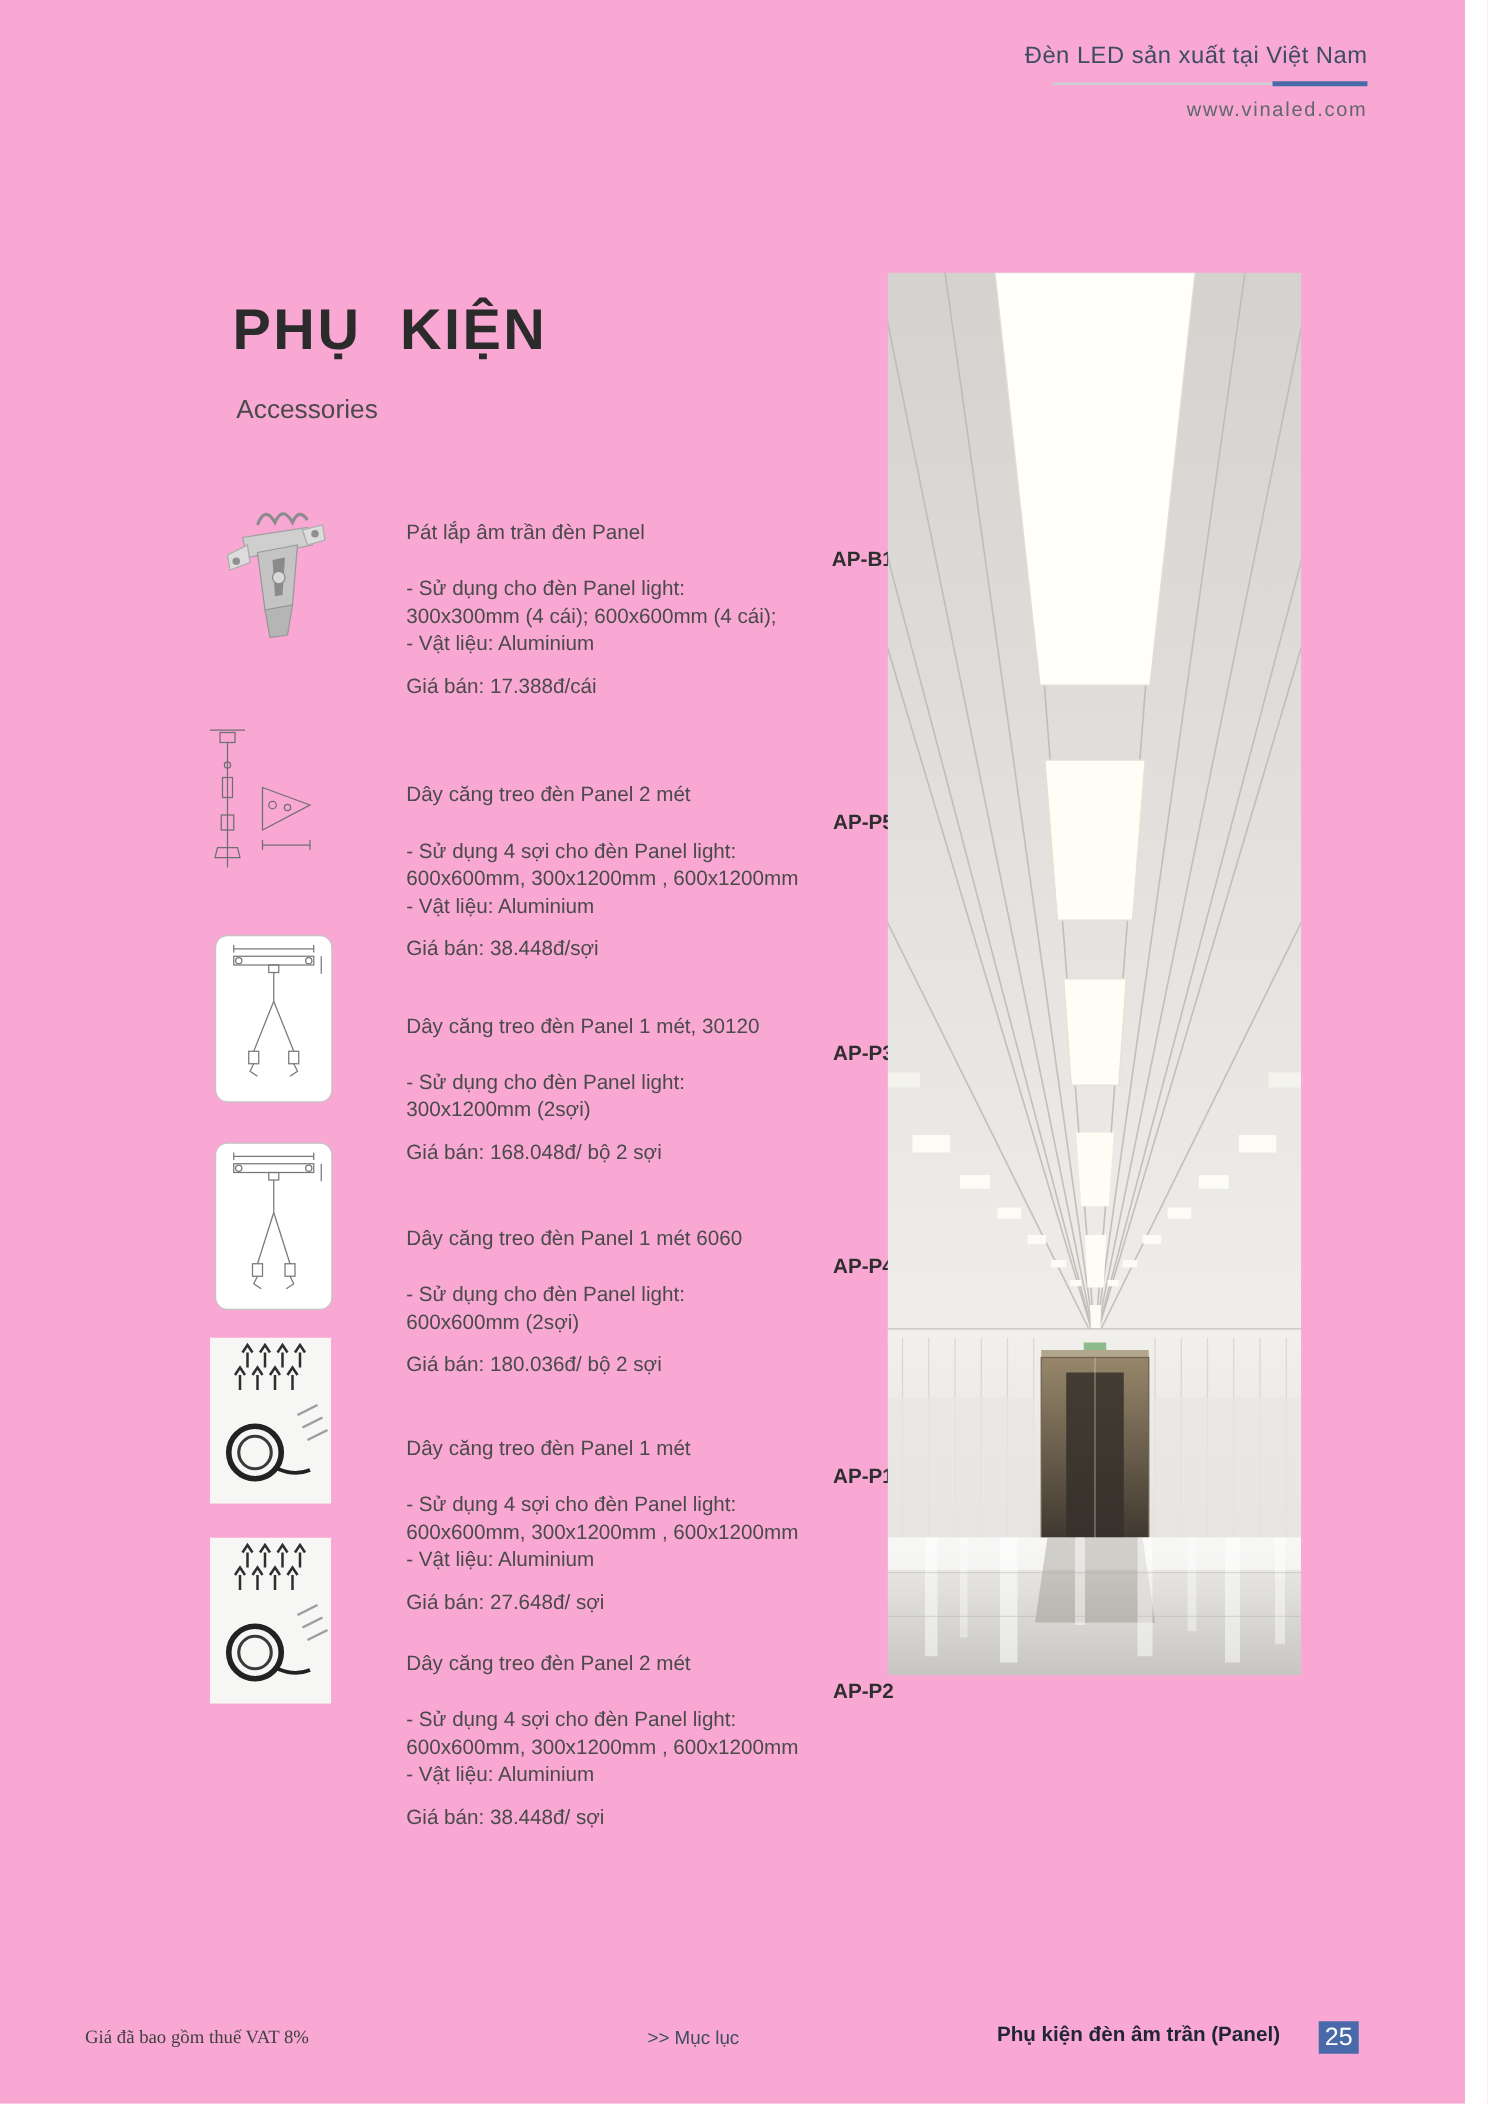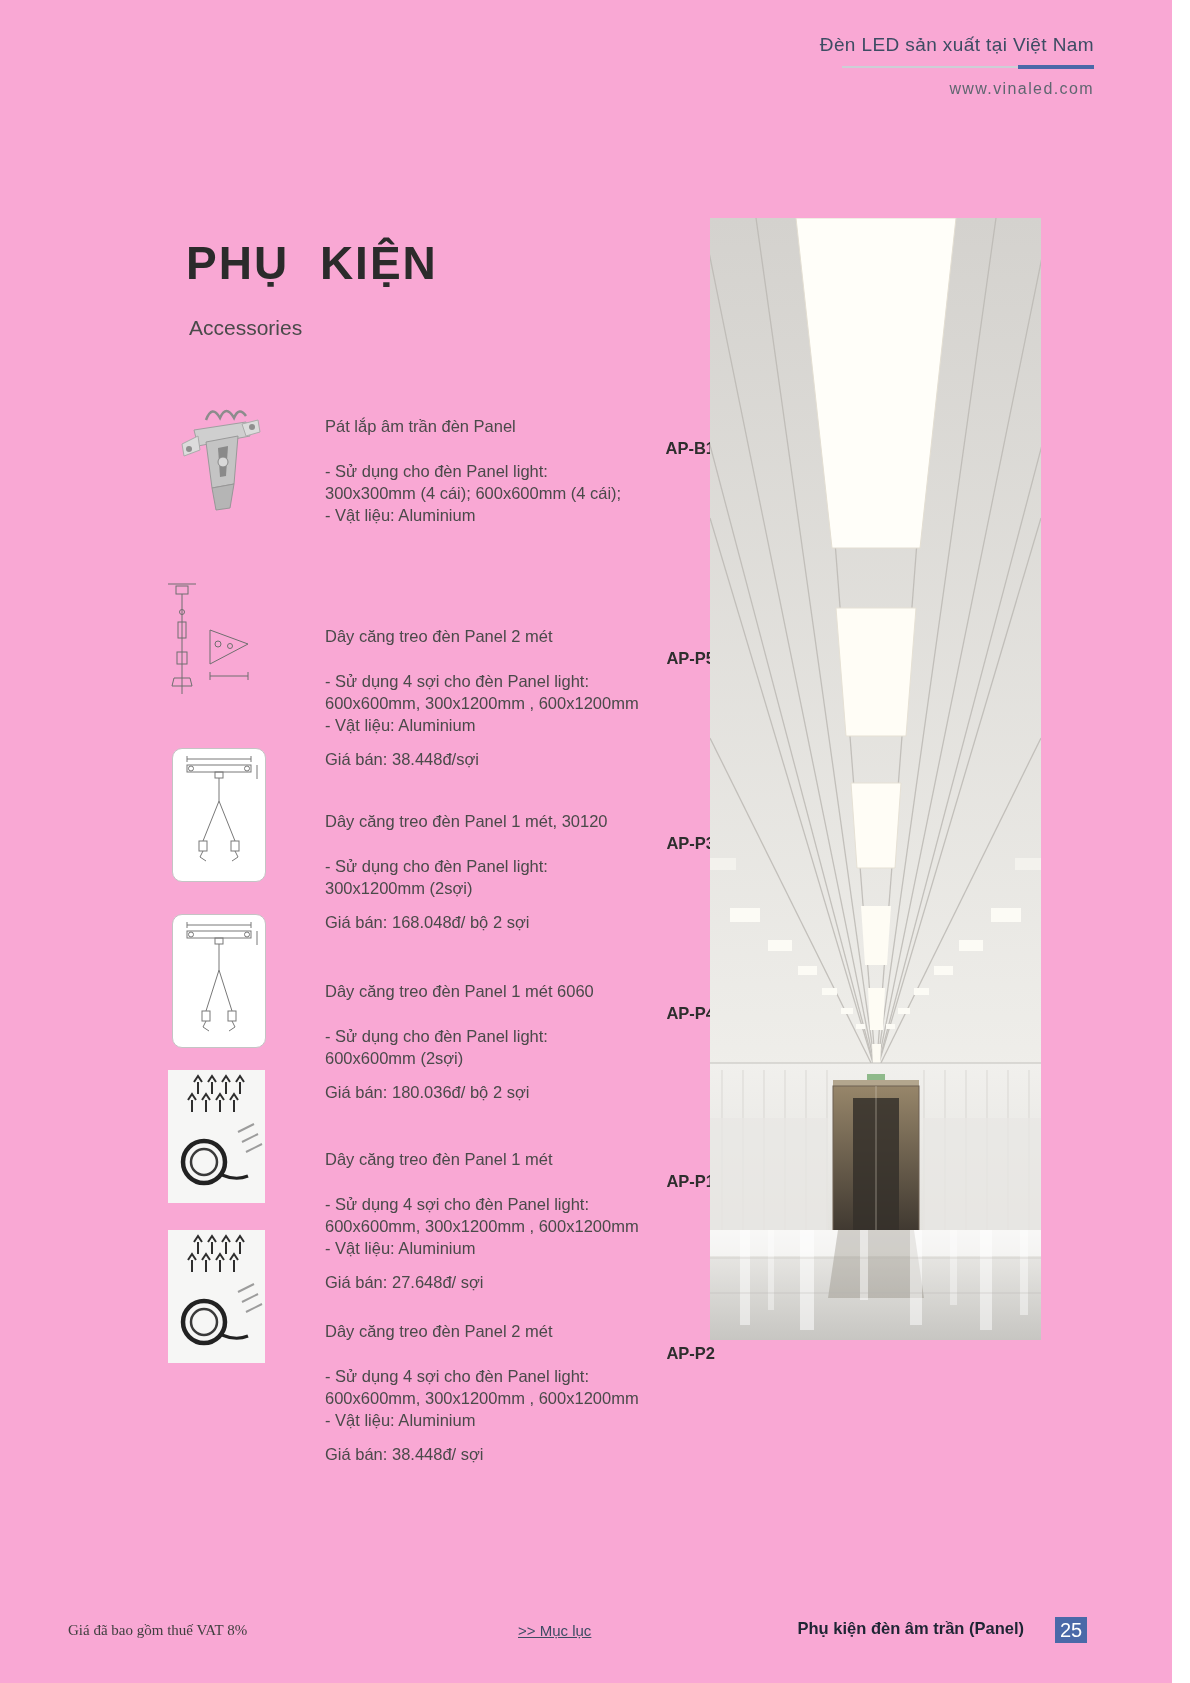--- a/index.html
+++ b/index.html
@@ -26,21 +26,21 @@
   .pimg{position:absolute;}
   .pimg svg{display:block;}
   .pimg-bordered{border:1px solid #c4c4c4;border-radius:10px;background:#fff;}
 
   
   .photo{position:absolute;left:710px;top:218px;width:331px;height:1122px;overflow:hidden;}
   .photo svg{display:block;}
 
   
   .ft-vat{position:absolute;left:68px;top:1622px;font-size:15px;color:#3f3f3f;font-family:Liberation Serif, serif;}
-  .ft-toc{position:absolute;left:518px;top:1622px;font-size:15px;color:#3d4c63;text-decoration:underline;cursor:pointer;}
+  .ft-toc{position:absolute;left:518px;top:1622px;font-size:15px;color:#3d4c63;cursor:pointer;}
   .ft-section{position:absolute;right:148px;top:1619px;font-size:16.5px;font-weight:bold;color:#1e2534;}
   .ft-page{position:absolute;left:1055px;top:1617px;width:32px;height:26px;background:#4a69a8;color:#fff;
            font-size:20px;display:flex;align-items:center;justify-content:center;}
 </style>
 </head>
 <body>
 
 <div class="page">
 
   <div class="hdr-tagline">Đèn LED sản xuất tại Việt Nam</div>
@@ -64,20 +64,21 @@
       <circle cx="47" cy="70" r="5" fill="#d9d9d9" stroke="#8a8a8a"></circle>
       <polygon points="36,96 58,92 54,116 40,118" fill="#b5b5b5" stroke="#979797"></polygon>
     </svg>
   </div>
   <div class="ptext" style="top:415px;">
     <div>Pát lắp âm trần đèn Panel</div>
     <div class="pcode">AP-B1</div>
     <div>- Sử dụng cho đèn Panel light:</div>
     <div>300x300mm (4 cái); 600x600mm (4 cái);</div>
     <div>- Vật liệu: Aluminium</div>
+    <div class="pprice">Giá bán: 17.388đ/cái</div>
   </div>
 
   <div class="pimg" style="left:160px;top:578px;width:95px;height:122px;">
     <svg width="95" height="122" viewBox="0 0 95 122" stroke="#6f6f6f" fill="none" stroke-width="1">
       <line x1="8" y1="6" x2="36" y2="6"></line>
       <rect x="16" y="8" width="12" height="8"></rect>
       <line x1="22" y1="16" x2="22" y2="116"></line>
       <circle cx="22" cy="34" r="2.5"></circle>
       <rect x="18" y="44" width="8" height="16"></rect>
       <rect x="17" y="74" width="10" height="12"></rect>

